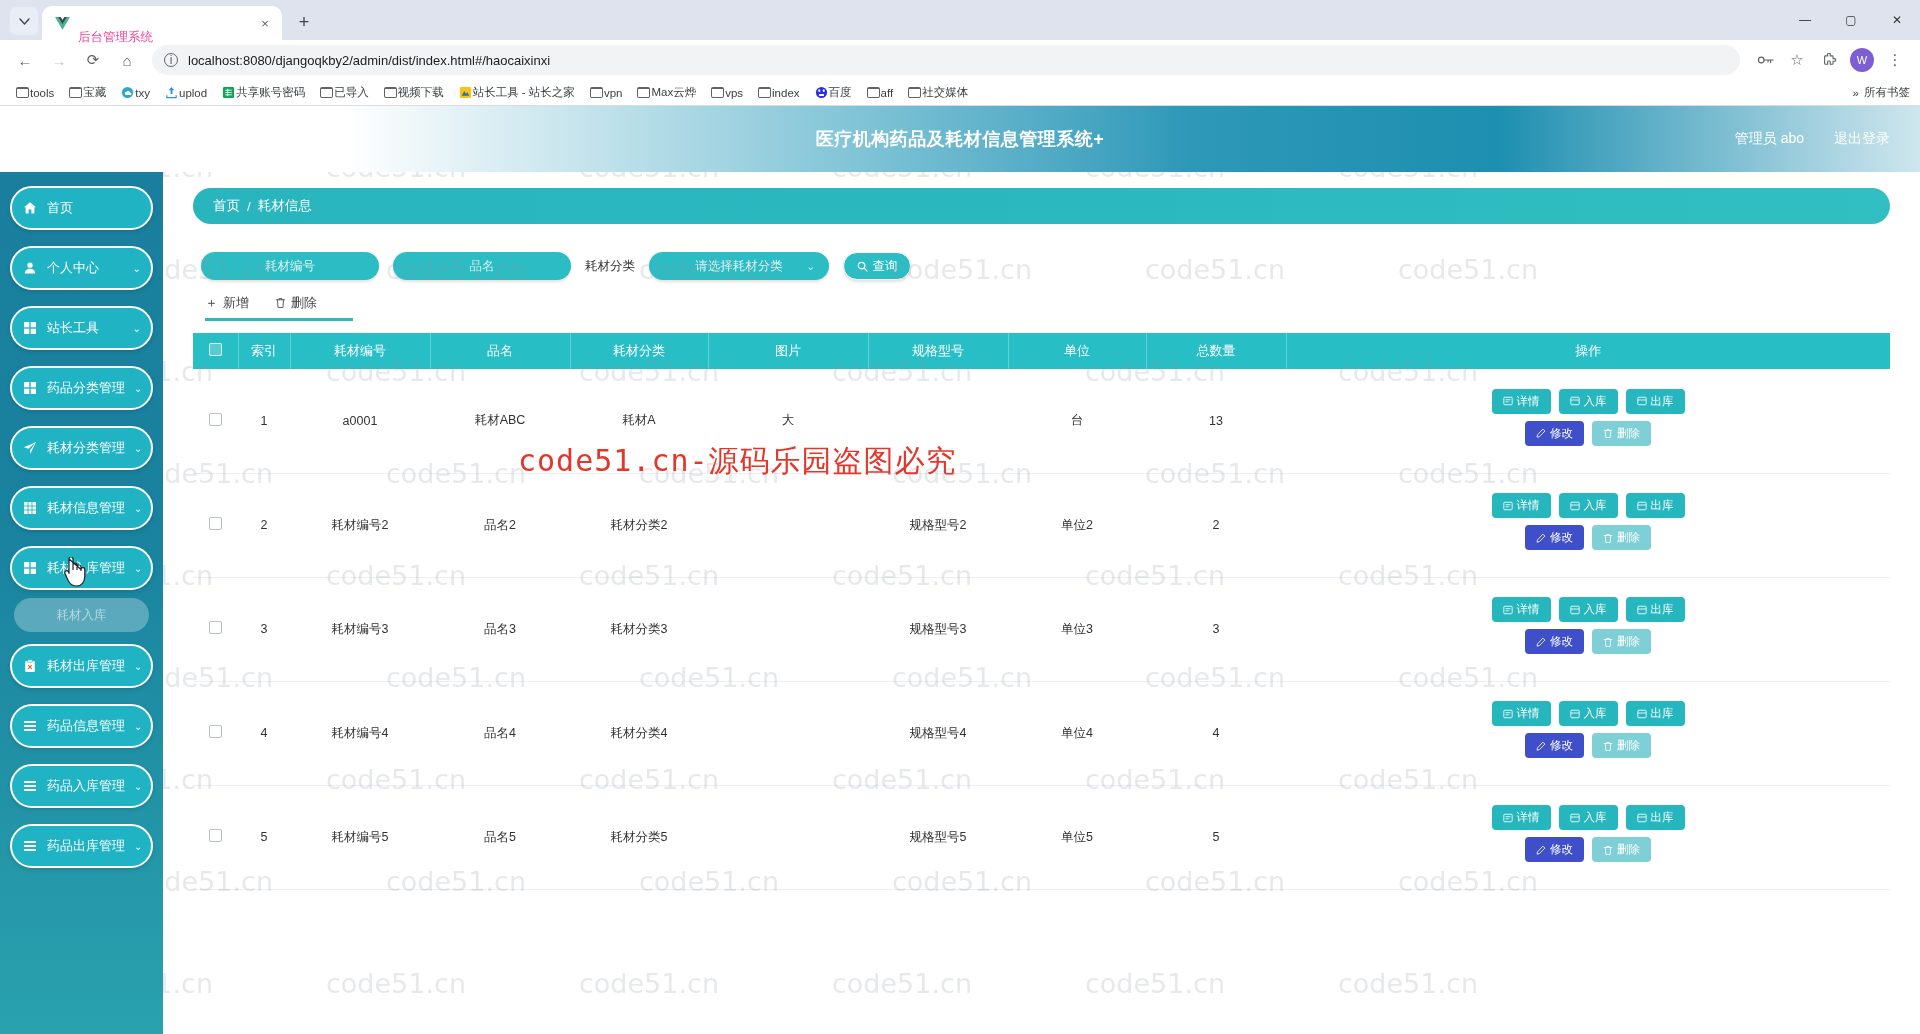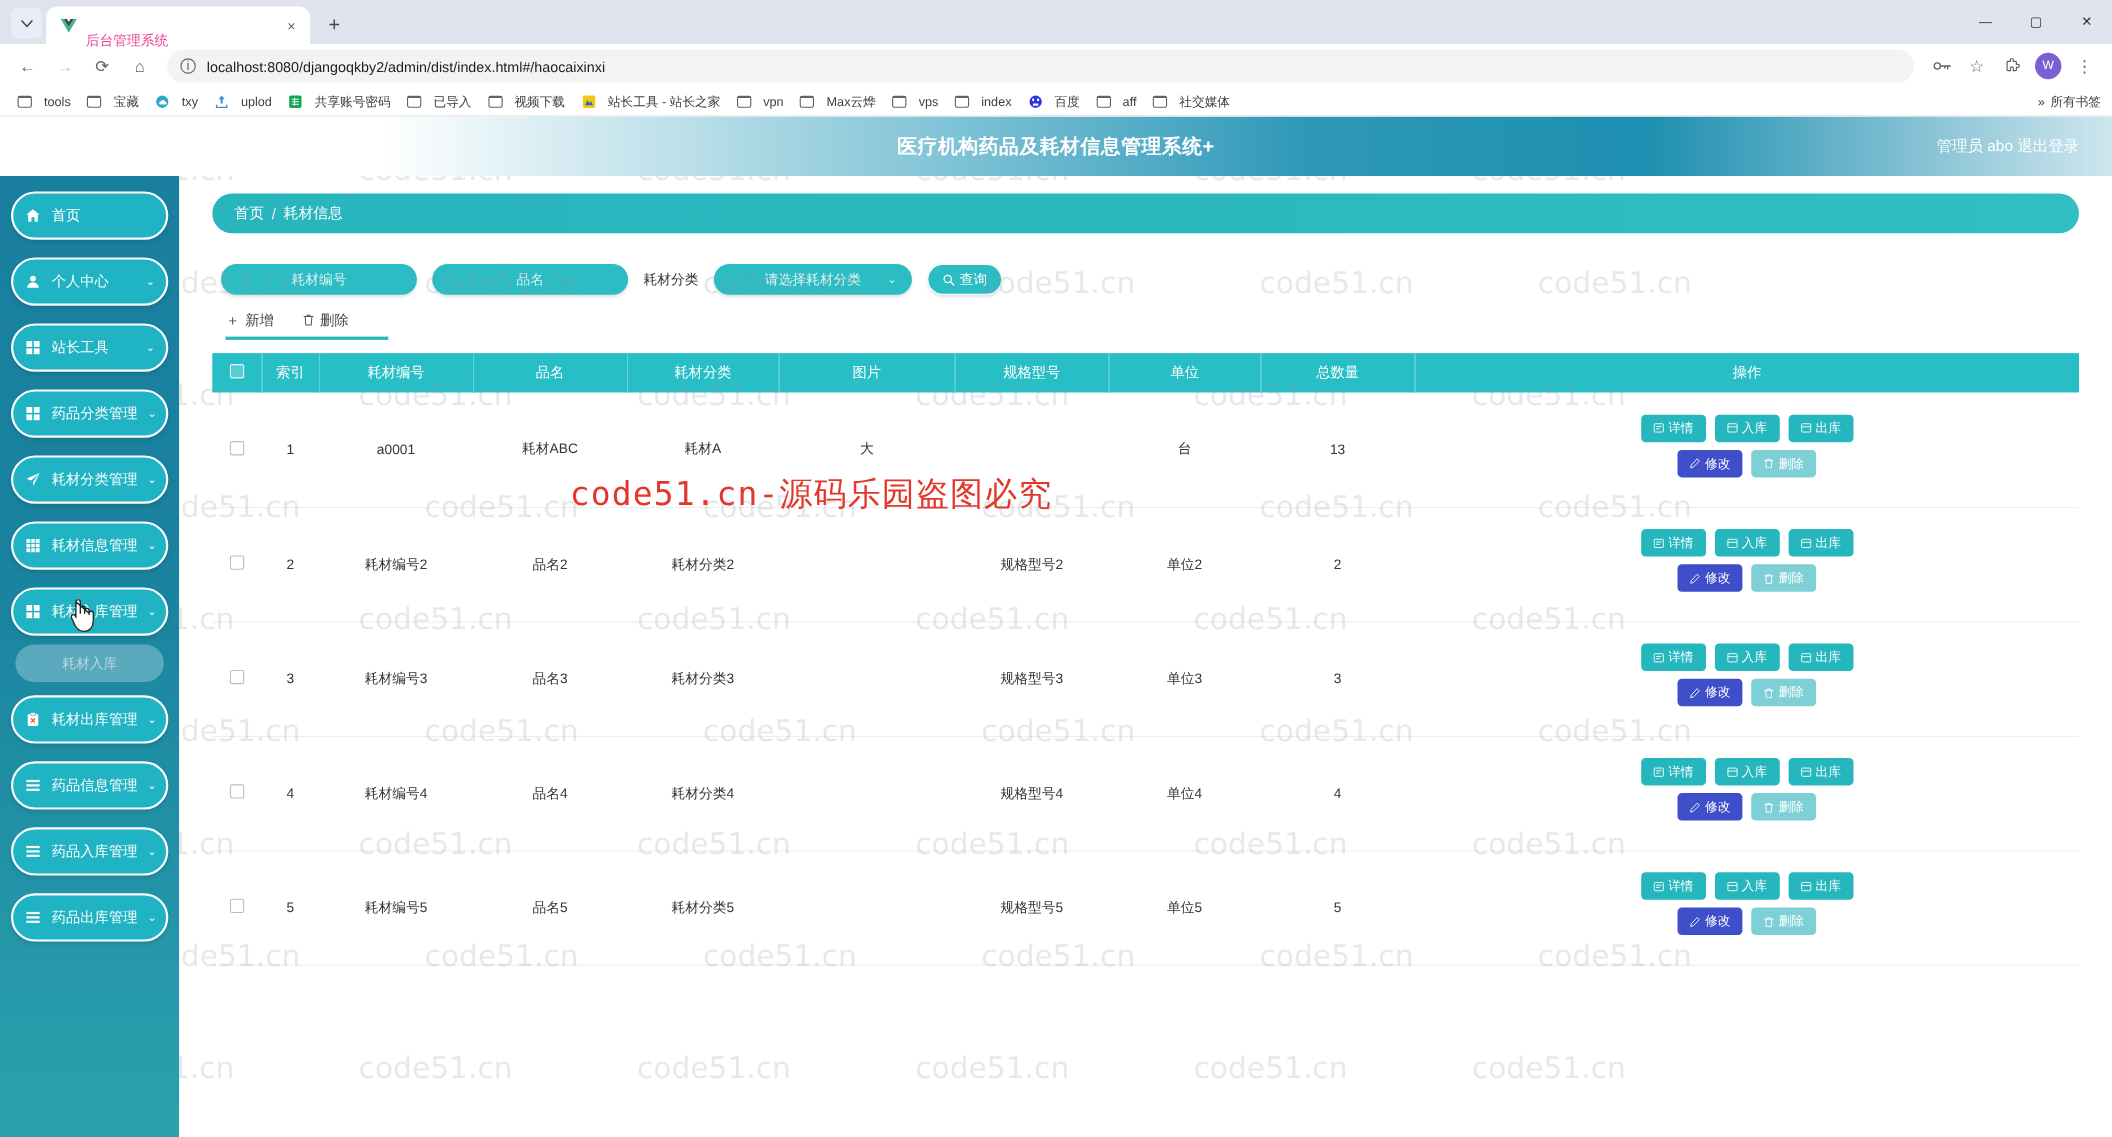--- a/index.html
+++ b/index.html
@@ -39,37 +39,37 @@
   }
   .omnibox .info-ico { font-size:12px; color:#5f6368; border:1px solid #5f6368; border-radius:50%;
       width:14px; height:14px; display:flex; align-items:center; justify-content:center; flex:0 0 14px; }
   .omnibox .url { font-size:13px; color:#202124; white-space:nowrap; }
   .omni-right { display:flex; align-items:center; gap:2px; }
   .profile-av { width:24px; height:24px; border-radius:50%; background:#7c5fd3; color:#fff; font-size:11px;
       display:flex; align-items:center; justify-content:center; margin:0 4px; }
 
   .bookmarks { height:26px; background:#fff; display:flex; align-items:center; padding:0 10px; gap:3px;
       border-bottom:1px solid #dadce0; position:relative; }
-  .bm { display:flex; align-items:center; gap:11px; padding:2px 6px; border-radius:4px; font-size:11.5px;
+  .bm { display:flex; align-items:center; gap:1px; padding:2px 6px; border-radius:4px; font-size:11.5px;
       color:#3c4043; white-space:nowrap;text-align:center; }
   .bm .fi { width:13px; height:13px; flex:0 0 13px; display:flex; align-items:center; justify-content:center; }
   .folder-ico { width:13px; height:11px; border:1.2px solid #5f6368; border-radius:2px 2px 2px 2px;
       border-top-width:2.5px; }
   .bm-right { position:absolute; right:10px; font-size:11.5px; color:#3c4043; display:flex; align-items:center; gap:5px;}
 
   
   .app { flex:1; position:relative; overflow:hidden; background:#fff; }
 
   .app-header {
-    height:54px; background:linear-gradient(90deg,#ffffff 0%,#ffffff 18%, #7fc3d6 45%, #2e98b8 62%, #1d8fb0 78%, #cfe6ee 100%);
+    height:66px; background:linear-gradient(90deg,#ffffff 0%,#ffffff 18%, #7fc3d6 45%, #2e98b8 62%, #1d8fb0 78%, #cfe6ee 100%);
     display:flex; align-items:center; position:relative;
   }
   .app-title { position:absolute; left:0; right:0; text-align:center; font-size:18px; font-weight:bold; color:#fff;
       letter-spacing:.5px; }
-  .header-right { margin-left:auto; display:flex; align-items:center; gap:4px; padding-right:30px; z-index:2;
+  .header-right { margin-left:auto; display:flex; align-items:center; gap:30px; padding-right:30px; z-index:2;
       font-size:14px; color:#fff; }
 
   .body-row { display:flex; height:calc(1034px - 40px - 40px - 26px - 53px); }
 
   
   .sidebar {
     width:163px; flex:0 0 163px;
     background:linear-gradient(180deg,#1a7f9e 0%, #19829f 40%, #2aa2ae 100%);
     padding-top:14px; overflow:hidden; position:relative;
   }

